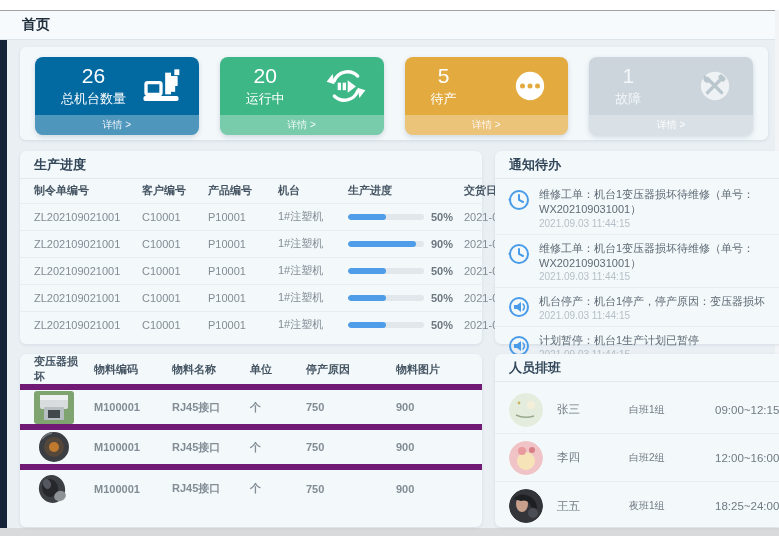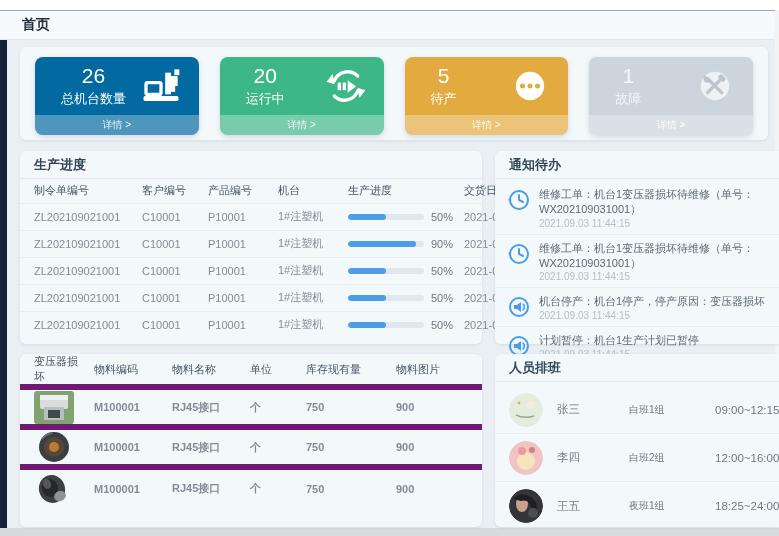--- a/index.html
+++ b/index.html
@@ -36,32 +36,32 @@
   .card-gray { background:#cbd5db; color:#f3f7f9; }
   .card-gray .card-band { color:rgba(255,255,255,.95); }
 
   
   .grid { margin-top:11px; display:grid; grid-template-columns:462px 1fr; grid-template-rows:193px 173px; gap:10px 13px; }
 
   .panel-title { height:28px; padding:0 14px; display:flex; align-items:center; font-size:13px; font-weight:bold;
                  color:#33475b; border-bottom:1px solid #e1eaef; }
 
   table { border-collapse:collapse; width:100%; table-layout:fixed; }
-  th { font-size:11px; color:#465664; font-weight:normal; text-align:left; padding:0 4px; }
+  th { font-size:11px; color:#465664; font-weight:bold; text-align:left; padding:0 4px; }
   td { font-size:11px; color:#828c95; text-align:left; padding:0 4px; }
 
   
   .prod-table th { height:24px; }
   .prod-table td { height:27px; border-top:1px solid #e7edf1; }
   .prod-table tr th:first-child, .prod-table tr td:first-child { padding-left:14px; }
   .col-order{width:118px}.col-cust{width:66px}.col-prod{width:70px}.col-mach{width:70px}.col-prog{width:116px}.col-date{width:78px}
   .prog-wrap { display:flex; align-items:center; gap:7px; }
   .bar-track { width:76px; height:6px; border-radius:3px; background:#e2e7eb; overflow:hidden; }
   .bar-fill { height:6px; border-radius:3px; background:#4f9ce8; }
-  .pct { font-size:11px; color:#6d7780; }
+  .pct { font-size:11px; color:#6d7780;font-weight:bold; }
 
   
   .notice-list { padding:2px 0; }
   .notice-item { display:flex; padding:6px 12px 5px 12px; border-bottom:1px solid #e7edf1; cursor:pointer; }
   .notice-item:last-child { border-bottom:none; }
   .notice-icon { width:24px; height:24px; flex:0 0 24px; margin-right:8px; margin-top:1px; }
   .notice-body { flex:1; }
   .notice-text { font-size:11px; color:#5e6a75; line-height:1.35; }
   .notice-time { font-size:10px; color:#b6bfc7; margin-top:1px; }
 
@@ -353,21 +353,21 @@
             <col class="icol-unit">
             <col class="icol-stock">
             <col class="icol-safe">
           </colgroup>
         <thead>
           <tr>
             <th>变压器损坏</th>
             <th>物料编码</th>
             <th>物料名称</th>
             <th>单位</th>
-            <th>库存现有量</th>
+            <th>停产原因</th>
             <th>物料图片</th>
           </tr>
         </thead>
         <tbody>
           <tr>
             <td>
                 <svg class="mat-img" viewBox="0 0 40 33">
               <rect x="0" y="0" width="40" height="33" rx="3" fill="#7fa470"></rect>
               <rect x="6" y="4" width="28" height="14" rx="2" fill="#d8dcdd"></rect>
               <rect x="6" y="4" width="28" height="5" fill="#eef1f2"></rect>

